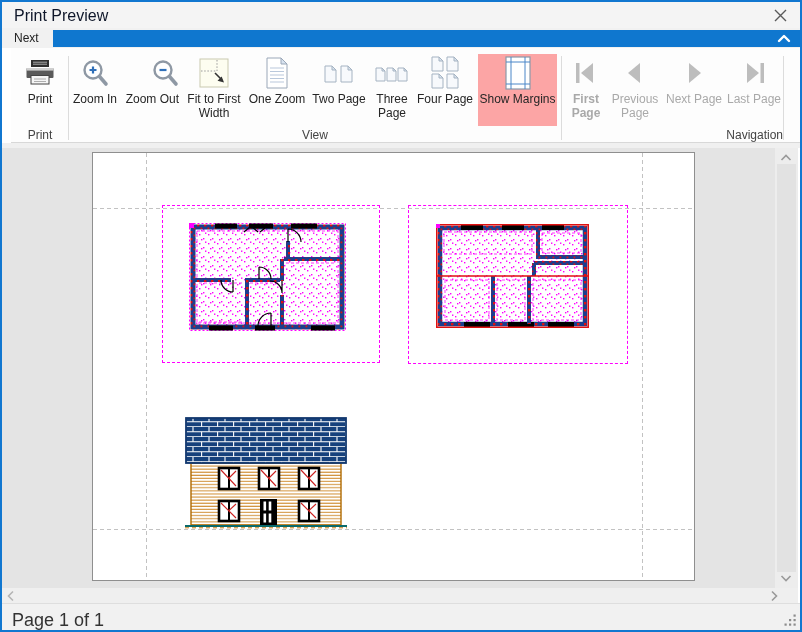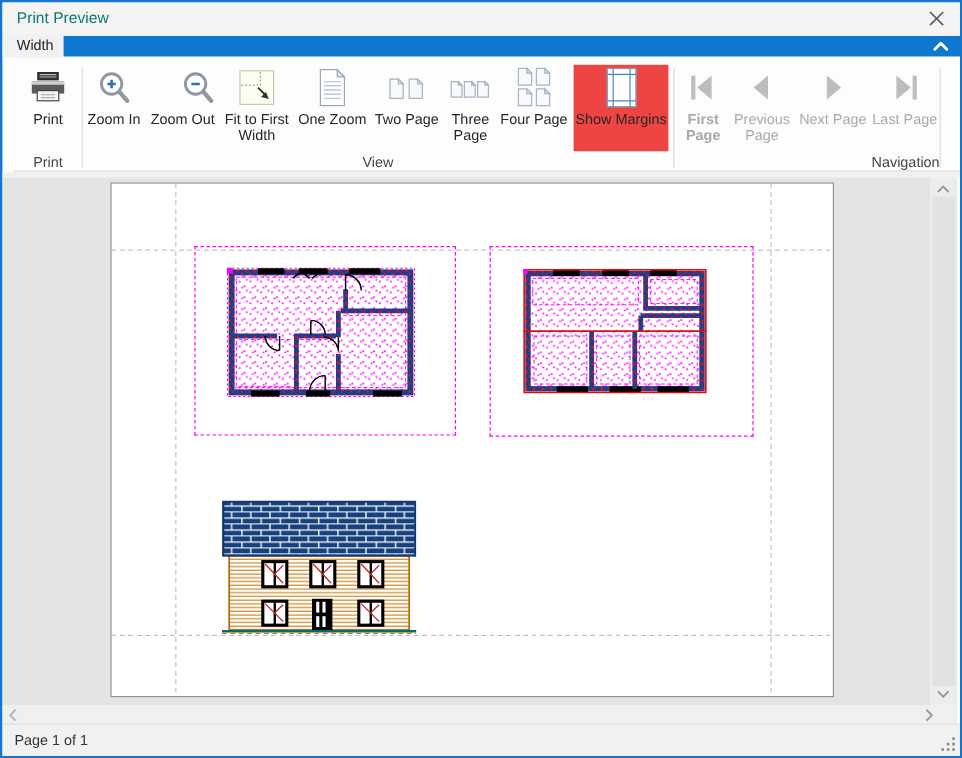--- a/index.html
+++ b/index.html
@@ -1,71 +1,71 @@
 <!DOCTYPE html>
 <html><head>
 <meta charset="utf-8">
 <style>
   html,body{margin:0;padding:0;background:#9a9a9a;}
   .win{position:relative;width:802px;height:632px;box-sizing:border-box;border:2px solid #1177d0;
        background:#fff;font-family:"Liberation Sans",sans-serif;overflow:hidden;}
   
   .titlebar{position:absolute;left:0;top:0;width:798px;height:26px;background:#f4f4f4;}
-  .title{position:absolute;left:12px;top:5px;font-size:13px;color:#0f766e;}
+  .title{position:absolute;left:12px;top:5px;font-size:16px;color:#0f172a;}
   .closebtn{position:absolute;right:10px;top:4px;width:20px;height:18px;display:flex;align-items:center;justify-content:center;cursor:pointer;}
   
   .menubar{position:absolute;left:0;top:26px;width:798px;height:20px;background:#f1f1f1;}
   .menu-label{position:absolute;left:12px;top:3px;font-size:12px;color:#222;}
   .menu-blue{position:absolute;left:51px;top:2px;right:0;height:17px;background:#0f77cf;}
   .menu-blue svg{position:absolute;right:9px;top:4px;}
   
   .ribbon{position:absolute;left:9px;top:46px;width:798px;height:94px;background:#fdfdfd;border-bottom:1px solid #d8d8d8;}
   .strip{position:absolute;left:0;top:141px;width:798px;height:5px;background:#f0f0f0;}
   .rbtn{position:absolute;top:6px;height:72px;display:flex;flex-direction:column;align-items:center;cursor:pointer;}
   .rbtn .icbox{height:38px;display:flex;align-items:center;justify-content:center;}
   .rlabel{font-size:12px;line-height:14px;color:#262626;text-align:center;}
   .rbtn.disabled .rlabel{color:#a9a9a9;cursor:default;}
-  .rbtn.active{background:#ef4444;}
+  .rbtn.active{background:#fca5a5;}
   .vsep{position:absolute;top:8px;height:84px;width:1px;background:#dcdcdc;}
   .glabel{position:absolute;top:80px;height:14px;font-size:12px;color:#444;text-align:center;}
   
   .preview{position:absolute;left:0;top:146px;width:773px;height:440px;background:#e4e4e4;}
   .page{position:absolute;left:90px;top:4px;width:601px;height:427px;background:#fff;border:1px solid #8f8f8f;}
   .mline-v{position:absolute;top:0;bottom:0;width:1px;
     background:repeating-linear-gradient(180deg,#c2c2c2 0 4px,transparent 4px 7px);}
   .mline-h{position:absolute;left:0;right:0;height:1px;
     background:repeating-linear-gradient(90deg,#c2c2c2 0 4px,transparent 4px 7px);}
   .viewport{position:absolute;border:1px dashed #ff00ff;box-sizing:border-box;}
   
   .vscroll{position:absolute;left:773px;top:146px;width:23px;height:440px;background:#ededed;}
   .vscroll .thumb{position:absolute;left:2px;right:2px;top:16px;bottom:16px;background:#e2e2e2;}
   .vscroll svg{position:absolute;left:5px;}
   .hscroll{position:absolute;left:0;top:586px;width:796px;height:15px;background:#efefef;}
   
   .statusbar{position:absolute;left:0;top:601px;width:798px;height:27px;background:#f1f1f1;border-top:1px solid #dedede;box-sizing:border-box;}
-  .statusbar .stext{position:absolute;left:10px;top:6px;font-size:12px;color:#333;}
+  .statusbar .stext{position:absolute;left:10px;top:6px;font-size:18px;color:#333;}
   .grip{position:absolute;right:3px;bottom:3px;}
   svg{display:block;}
 </style>
 </head>
 <body>
 
 <div class="win">
 
   <div class="titlebar">
     <span class="title">Print Preview</span>
     <div class="closebtn">
       <svg width="13" height="13" viewBox="0 0 13 13">
         <path d="M1,1 L12,12 M12,1 L1,12" stroke="#5a5a5a" stroke-width="1.4" fill="none"></path>
       </svg>
     </div>
   </div>
 
   <div class="menubar">
-    <span class="menu-label">Width</span>
+    <span class="menu-label">Next</span>
     <div class="menu-blue">
       <svg width="14" height="9" viewBox="0 0 14 9">
         <path d="M2,7 L7,2 L12,7" stroke="#fff" stroke-width="2.4" fill="none" stroke-linecap="round" stroke-linejoin="round"></path>
       </svg>
     </div>
   </div>
 
   <div class="ribbon">
 
     <div class="rbtn" style="left:6px;width:46px;">

